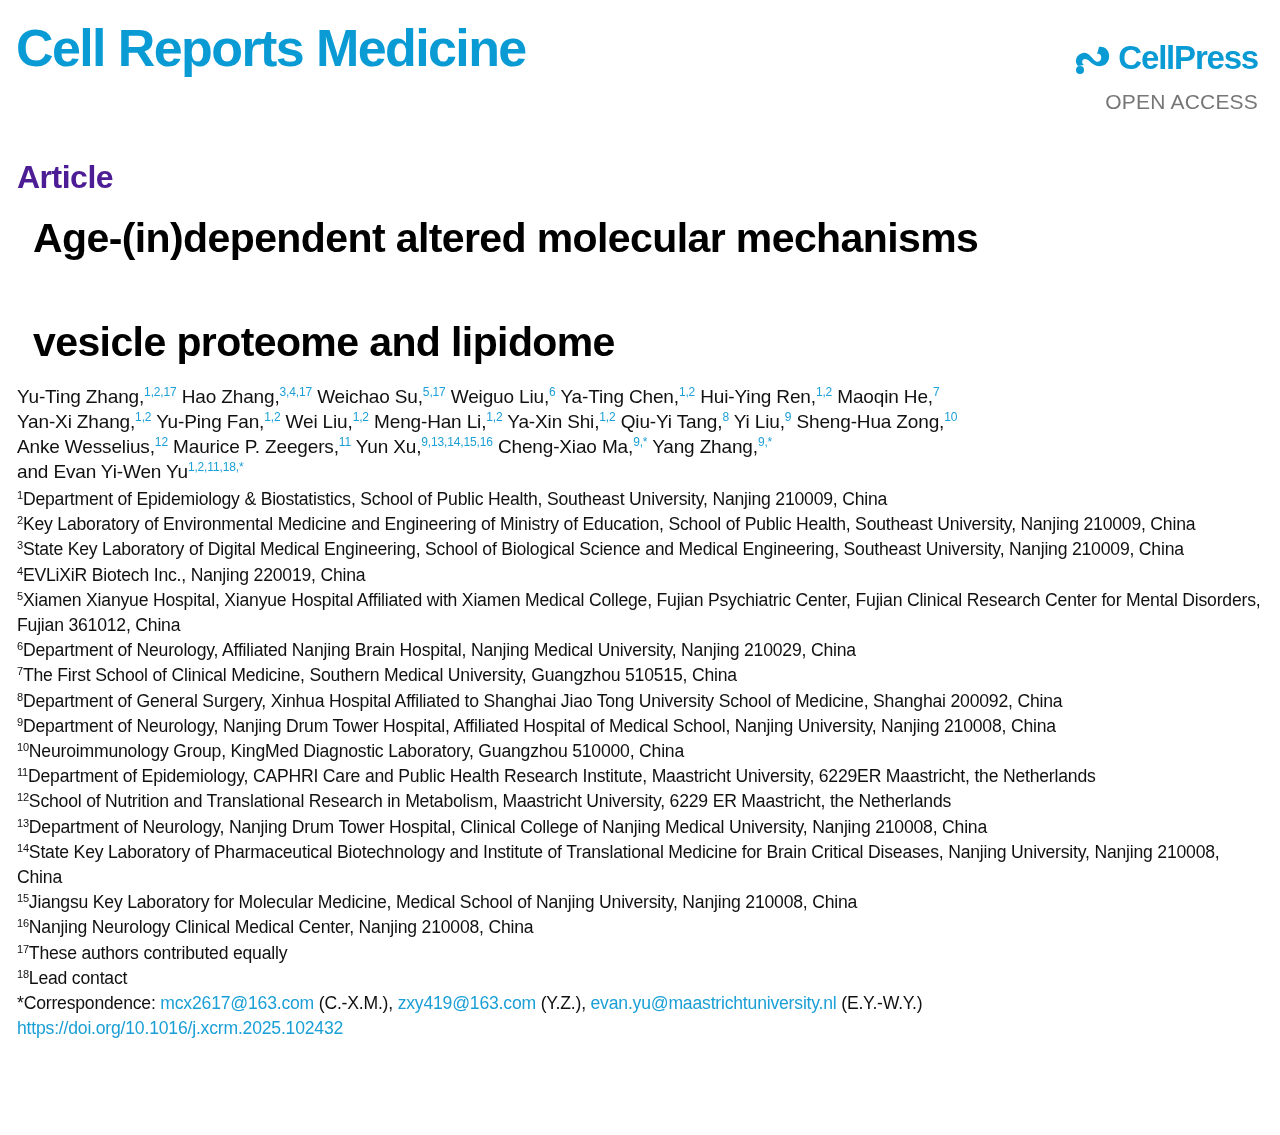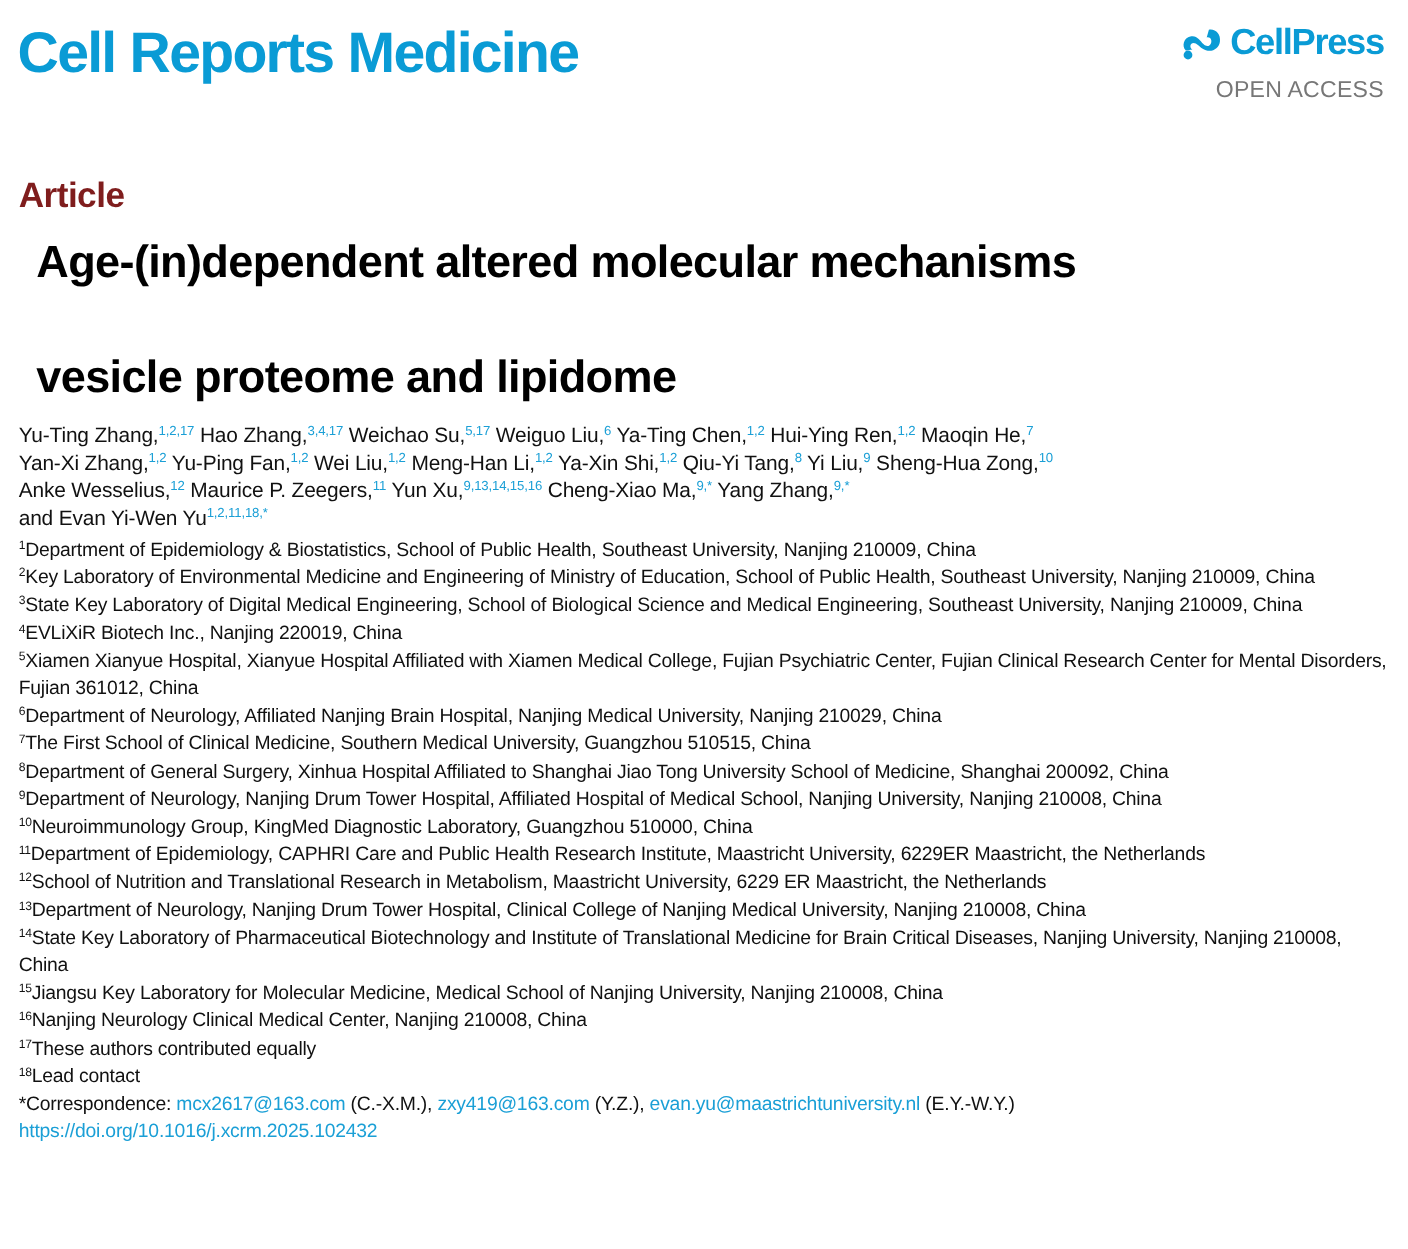--- a/index.html
+++ b/index.html
@@ -1,26 +1,26 @@
 <!DOCTYPE html>
 <html><head>
 <meta charset="utf-8">
 <style>
   html, body { margin: 0; padding: 0; background: #ffffff; }
   body { width: 1280px; height: 1135px; position: relative; overflow: hidden;
          font-family: "Liberation Sans", sans-serif; color: #111; }
   .journal { position: absolute; left: 16px; top: 18px; font-size: 52px; font-weight: bold;
              color: #0a9bd5; letter-spacing: -1.6px; line-height: 60px; text-align: center; }
-  .cellpress { position: absolute; right: 22px; top: 20px; text-align: right; }
+  .cellpress { position: absolute; right: 22px; top: 40px; text-align: right; }
   .cp-row { display: flex; align-items: center; justify-content: flex-end; }
   .cp-name { font-size: 33px; font-weight: bold; color: #0a9bd5; letter-spacing: -1.2px; line-height: 36px; }
   .cp-logo { width: 40px; height: 36px; margin-right: 6px; }
   .oa { font-size: 21px; color: #777; letter-spacing: 0.2px; margin-top: 14px; line-height: 24px; }
   .article-label { position: absolute; left: 17px; top: 158px; font-size: 32px; font-weight: bold;
-                   color: #7f1d1d; line-height: 38px; letter-spacing: -0.5px; }
+                   color: #4c1d95; line-height: 38px; letter-spacing: -0.5px; }
   .title { position: absolute; left: 17px; top: 196px; width: 1230px; font-size: 41px; font-weight: bold;
            line-height: 52px; letter-spacing: -0.6px; color: #000; margin: 16px; }
   .authors { position: absolute; left: 17px; top: 384px; width: 1250px; font-size: 19px;
              line-height: 25px; color: #111; letter-spacing: -0.15px; }
   .authors sup, .aff sup { color: #1a9fd6; font-size: 12px; vertical-align: 7px; line-height: 0; text-align: center; }
   .aff sup { color: #111; font-size: 11px; vertical-align: 6px; }
   .affs { position: absolute; left: 17px; top: 487px; width: 1250px; font-size: 17.6px; line-height: 25.2px;
           color: #111; letter-spacing: -0.2px; }
   .aff { margin: 0; }
   a.link { color: #1a9fd6; text-decoration: none; }

